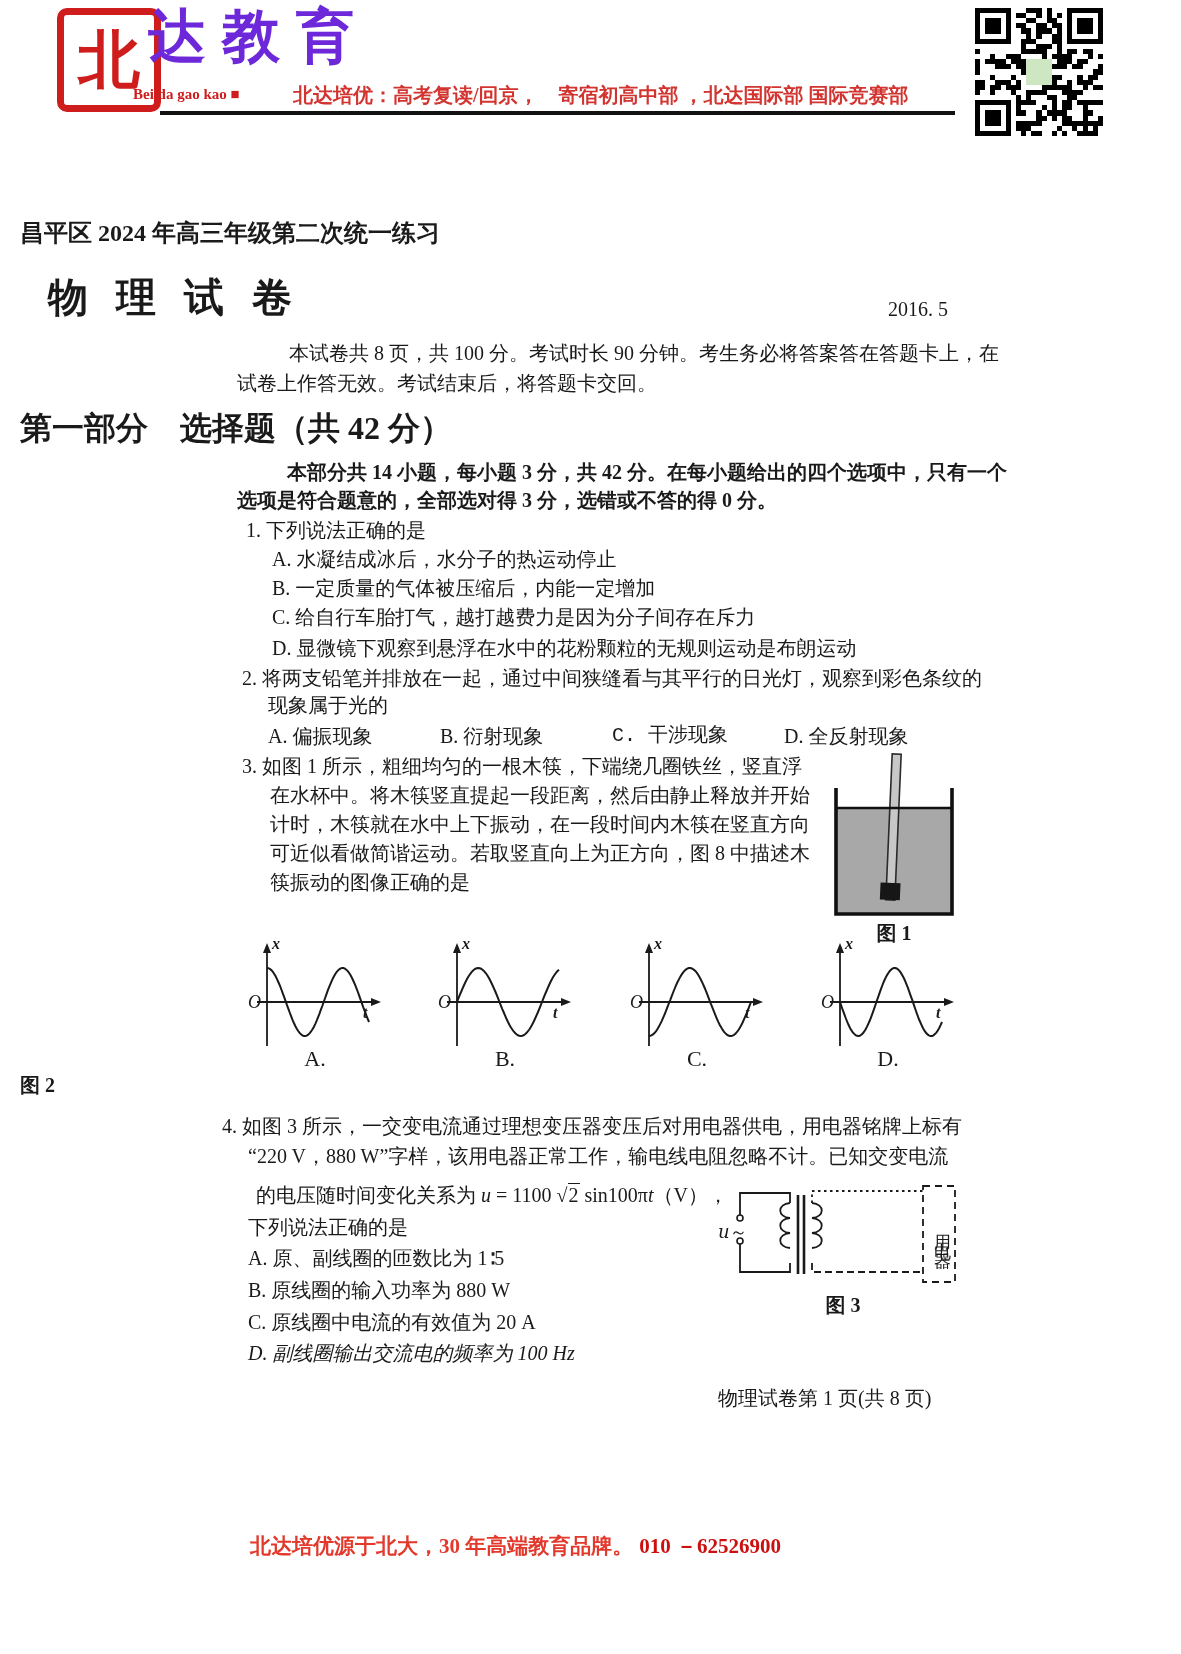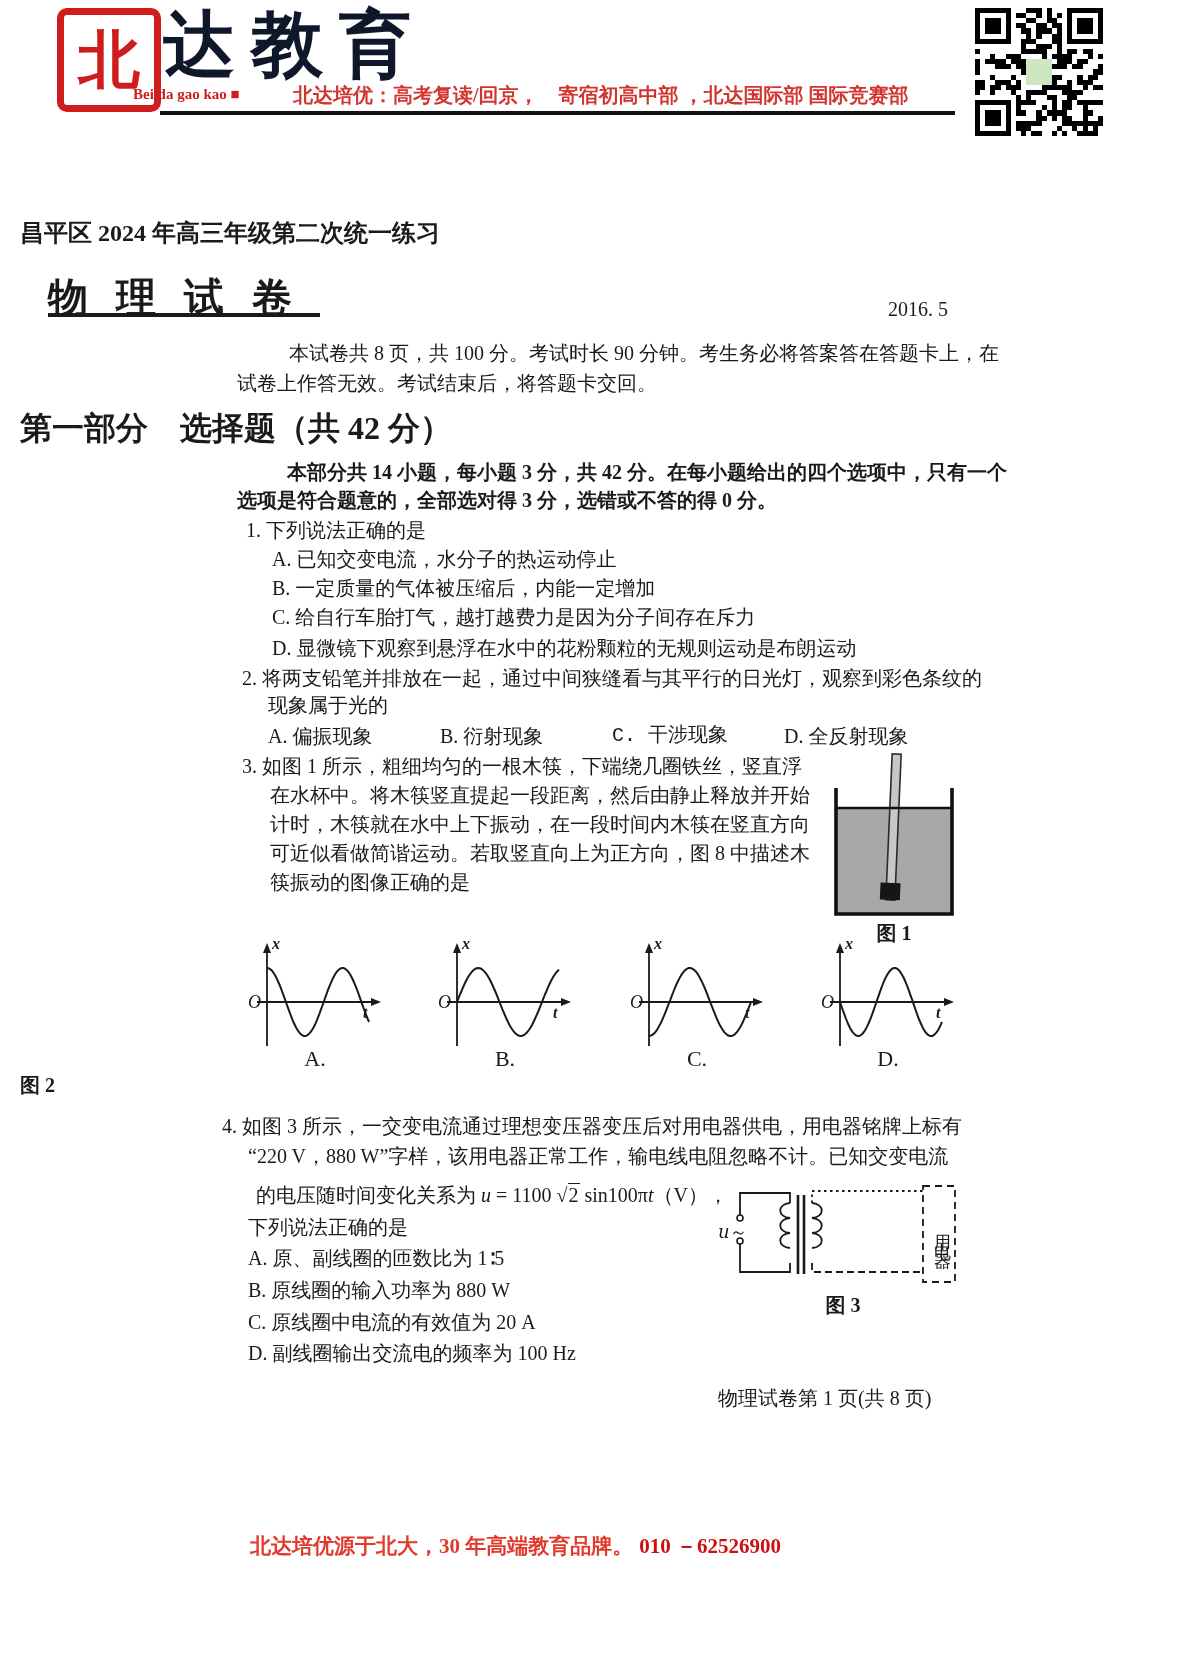--- a/index.html
+++ b/index.html
@@ -5,29 +5,29 @@
   html,body{margin:0;padding:0;background:#9a9a9a;}
   .page{position:relative;width:1181px;height:1654px;margin:0 auto;background:#ffffff;
         font-family:"Liberation Serif","DejaVu Serif",serif;color:#1a1a1a;overflow:hidden;}
   .t{position:absolute;white-space:nowrap;font-size:20px;line-height:1.3;}
   .bold{font-weight:bold;}
   .center{left:20px;width:1141px;}
   
   .seal{position:absolute;left:57px;top:8px;width:90px;height:90px;background:#fff;
         border:7px solid #cf1d1d;border-radius:10px;color:#cf1d1d;font-size:62px;font-weight:bold;
         display:flex;align-items:center;justify-content:center;}
-  .brand-chars{position:absolute;left:163px;top:2px;font-size:72px;font-weight:bold;color:#0f172a;
+  .brand-chars{position:absolute;left:148px;top:2px;font-size:58px;font-weight:bold;color:#6d28d9;
         letter-spacing:16px;line-height:1.2;}
   .brand-sub{position:absolute;left:133px;top:86px;font-size:15px;font-weight:bold;color:#cf1d1d;text-align:right;}
   .slogan{position:absolute;left:293px;top:82px;font-size:20px;font-weight:bold;color:#d23430;white-space:nowrap;}
   .rule{position:absolute;left:160px;top:111px;width:795px;height:4px;background:#121212;}
   .qr{position:absolute;left:975px;top:8px;width:128px;height:128px;}
   
   .exam-line{top:218px;font-size:24px;font-weight:bold;}
-  .subject{top:272px;font-size:40px;font-weight:bold;letter-spacing:28px;text-indent:28px;text-decoration:underline;}
+  .subject{top:272px;font-size:40px;font-weight:bold;letter-spacing:28px;text-indent:28px;}
   .date{left:888px;top:296px;font-size:20px;}
   .heading{top:408px;font-size:32px;font-weight:bold;}
   
   .graph{position:absolute;width:140px;height:112px;}
   .graph svg{position:absolute;left:0;top:0;}
   .graph .lx{position:absolute;left:27px;top:-5px;font-size:16px;font-style:italic;font-weight:bold;}
   .graph .lo{position:absolute;left:3px;top:52px;font-size:18px;font-style:italic;}
   .graph .lt{position:absolute;left:118px;top:64px;font-size:16px;font-style:italic;font-weight:bold;}
   .glabel{position:absolute;top:1046px;width:140px;text-align:center;font-size:22px;}
   
@@ -281,21 +281,21 @@
   <div class="t date">2016. 5</div>
 
   <div class="t" style="left:289px;top:340px;">本试卷共 8 页，共 100 分。考试时长 90 分钟。考生务必将答案答在答题卡上，在</div>
   <div class="t" style="left:237px;top:370px;">试卷上作答无效。考试结束后，将答题卡交回。</div>
 
   <div class="t center heading">第一部分　选择题（共 42 分）</div>
   <div class="t bold" style="left:287px;top:459px;">本部分共 14 小题，每小题 3 分，共 42 分。在每小题给出的四个选项中，只有一个</div>
   <div class="t bold" style="left:237px;top:487px;">选项是符合题意的，全部选对得 3 分，选错或不答的得 0 分。</div>
 
   <div class="t" style="left:246px;top:517px;">1. 下列说法正确的是</div>
-  <div class="t" style="left:272px;top:546px;">A.  已知交变电流，水分子的热运动停止</div>
+  <div class="t" style="left:272px;top:546px;">A.  水凝结成冰后，水分子的热运动停止</div>
   <div class="t" style="left:272px;top:575px;">B.  一定质量的气体被压缩后，内能一定增加</div>
   <div class="t" style="left:272px;top:604px;">C.  给自行车胎打气，越打越费力是因为分子间存在斥力</div>
   <div class="t" style="left:272px;top:635px;">D.  显微镜下观察到悬浮在水中的花粉颗粒的无规则运动是布朗运动</div>
 
   <div class="t" style="left:242px;top:665px;">2. 将两支铅笔并排放在一起，通过中间狭缝看与其平行的日光灯，观察到彩色条纹的</div>
   <div class="t" style="left:268px;top:692px;">现象属于光的</div>
   <div class="t" style="left:268px;top:723px;">A.  偏振现象</div>
   <div class="t" style="left:440px;top:723px;">B.  衍射现象</div>
   <div class="t" style="left:612px;top:723px;font-family:Liberation Mono, monospace;">C.  干涉现象</div>
   <div class="t" style="left:784px;top:723px;">D.  全反射现象</div>
@@ -375,21 +375,21 @@
 
   <div class="t" style="left:222px;top:1113px;">4. 如图 3 所示，一交变电流通过理想变压器变压后对用电器供电，用电器铭牌上标有</div>
   <div class="t" style="left:248px;top:1143px;">“220 V，880 W”字样，该用电器正常工作，输电线电阻忽略不计。已知交变电流</div>
   <div class="t" style="left:256px;top:1182px;">
     <span>的电压随时间变化关系为 </span><i class="var">u</i><span> = 1100 </span><span class="sqrt"><span>√</span><span class="rad">2</span></span><span> sin100π</span><i class="var">t</i><span>（V），</span>
   </div>
   <div class="t" style="left:248px;top:1214px;">下列说法正确的是</div>
   <div class="t" style="left:248px;top:1245px;">A.  原、副线圈的匝数比为 1∶5</div>
   <div class="t" style="left:248px;top:1277px;">B.  原线圈的输入功率为 880 W</div>
   <div class="t" style="left:248px;top:1309px;">C.  原线圈中电流的有效值为 20 A</div>
-  <div class="t" style="left:248px;top:1340px;">D.  副线圈输出交流电的频率为 100 Hz</div>
+  <div class="t" style="left:248px;top:1340px;font-style:italic;">D.  副线圈输出交流电的频率为 100 Hz</div>
 
   <div class="fig3">
     <svg width="250" height="135" viewBox="0 0 250 135">
       <circle cx="22" cy="40" r="3" fill="none" stroke="#1a1a1a" stroke-width="1.6"></circle>
       <circle cx="22" cy="63" r="3" fill="none" stroke="#1a1a1a" stroke-width="1.6"></circle>
       <path d="M22 37 L22 15 L72 15 L72 25" fill="none" stroke="#1a1a1a" stroke-width="1.8"></path>
       <path d="M22 66 L22 94 L72 94 L72 85" fill="none" stroke="#1a1a1a" stroke-width="1.8"></path>
       <path d="M72 25 c-13 1 -13 14 0 15 c-13 1 -13 14 0 15 c-13 1 -13 14 0 15" fill="none" stroke="#1a1a1a" stroke-width="1.8"></path>
       <line x1="80" y1="17" x2="80" y2="96" stroke="#1a1a1a" stroke-width="2.6"></line>
       <line x1="86" y1="17" x2="86" y2="96" stroke="#1a1a1a" stroke-width="2.6"></line>

